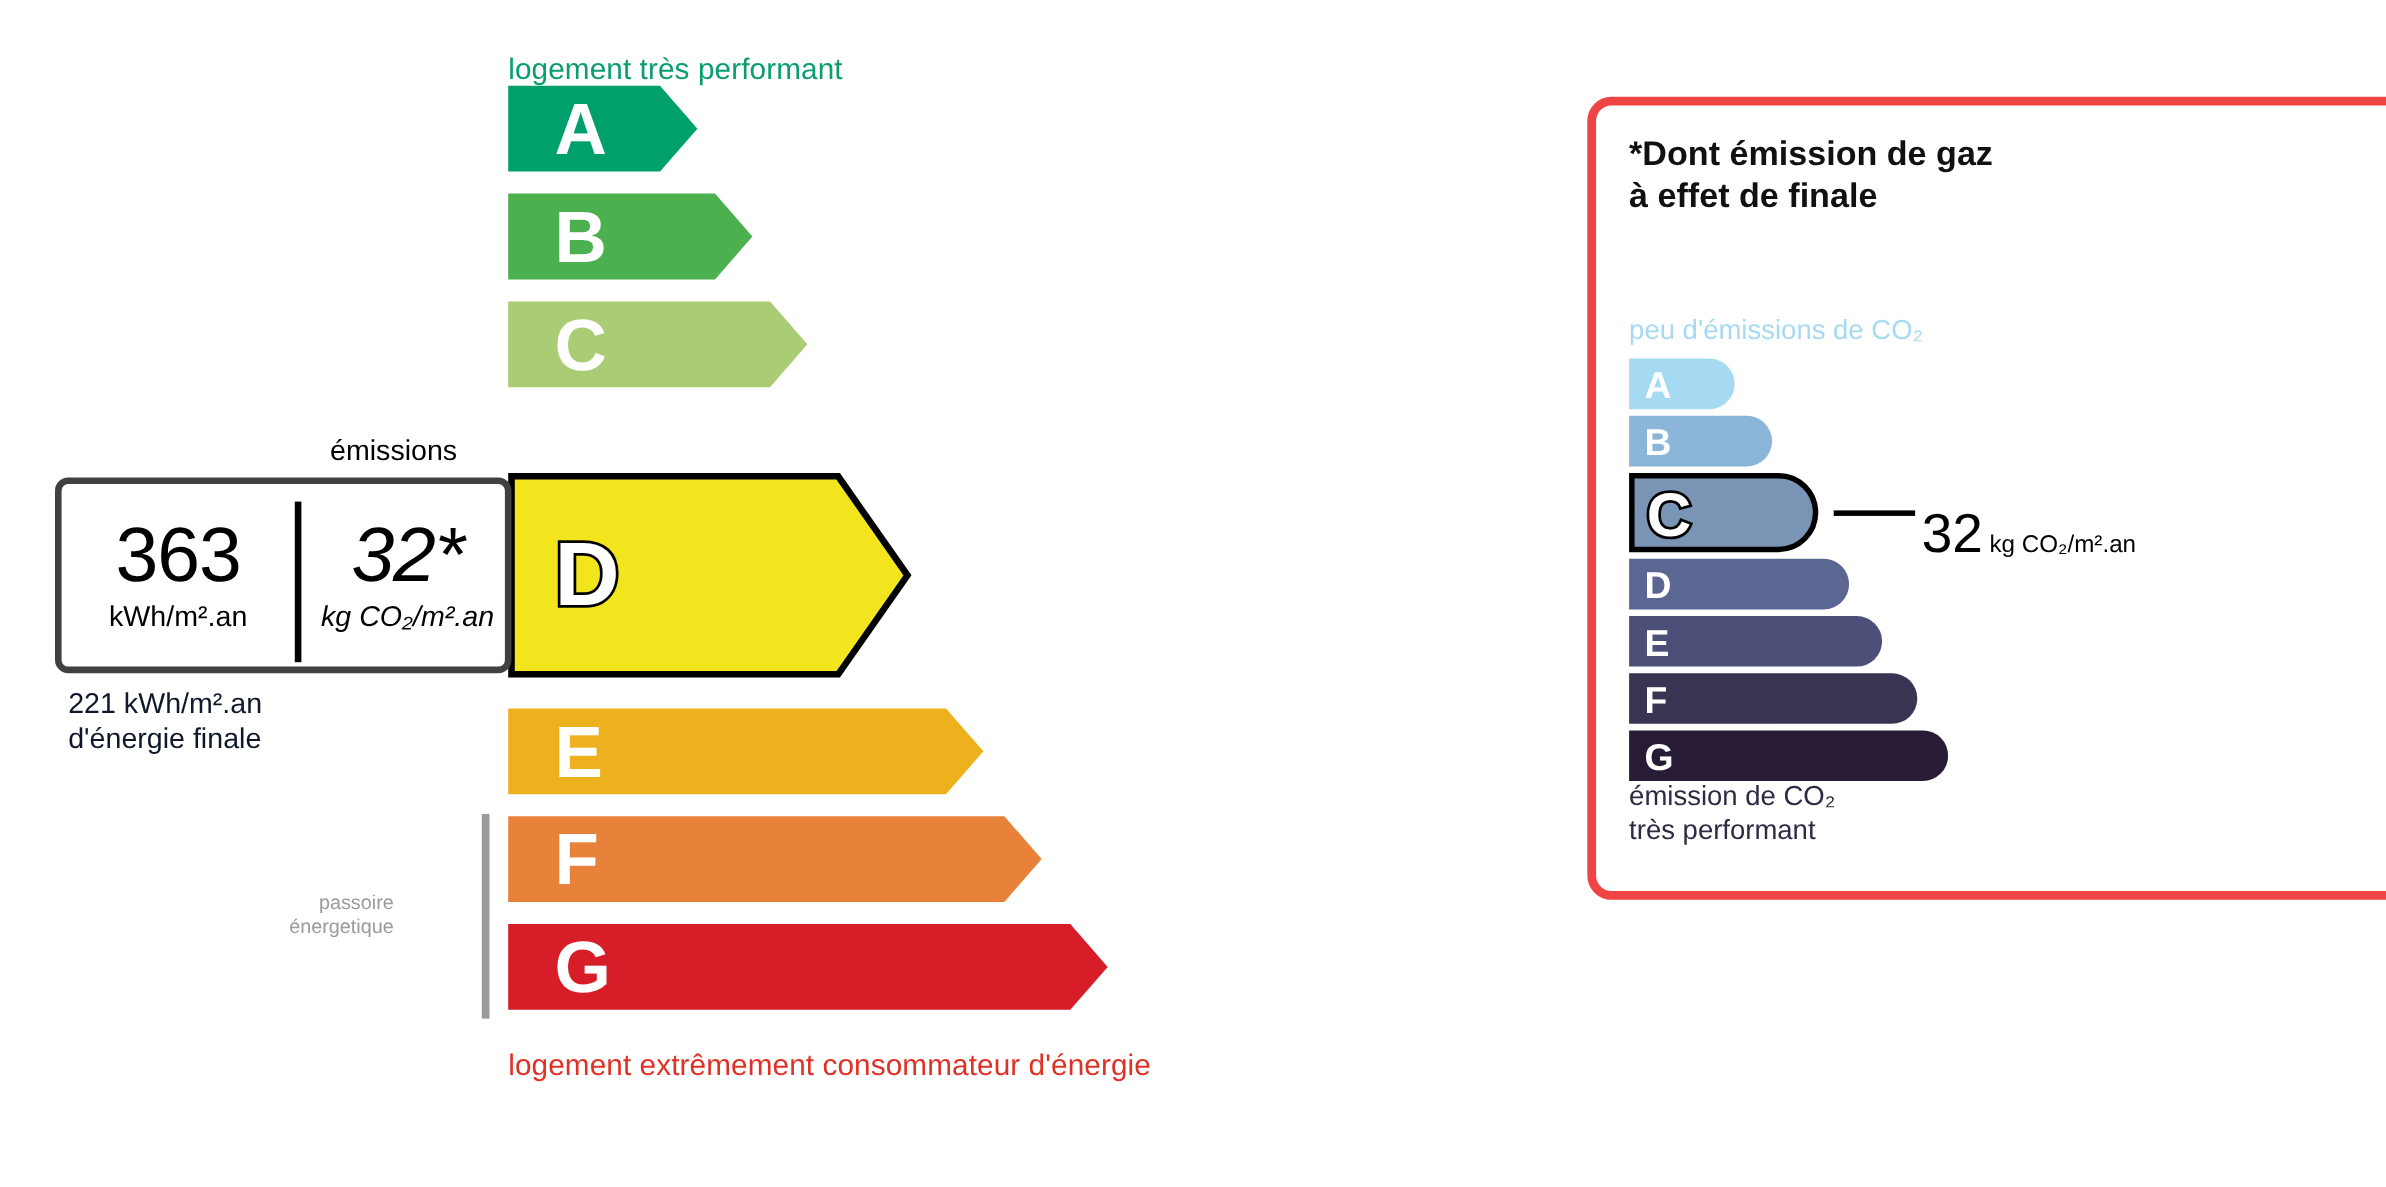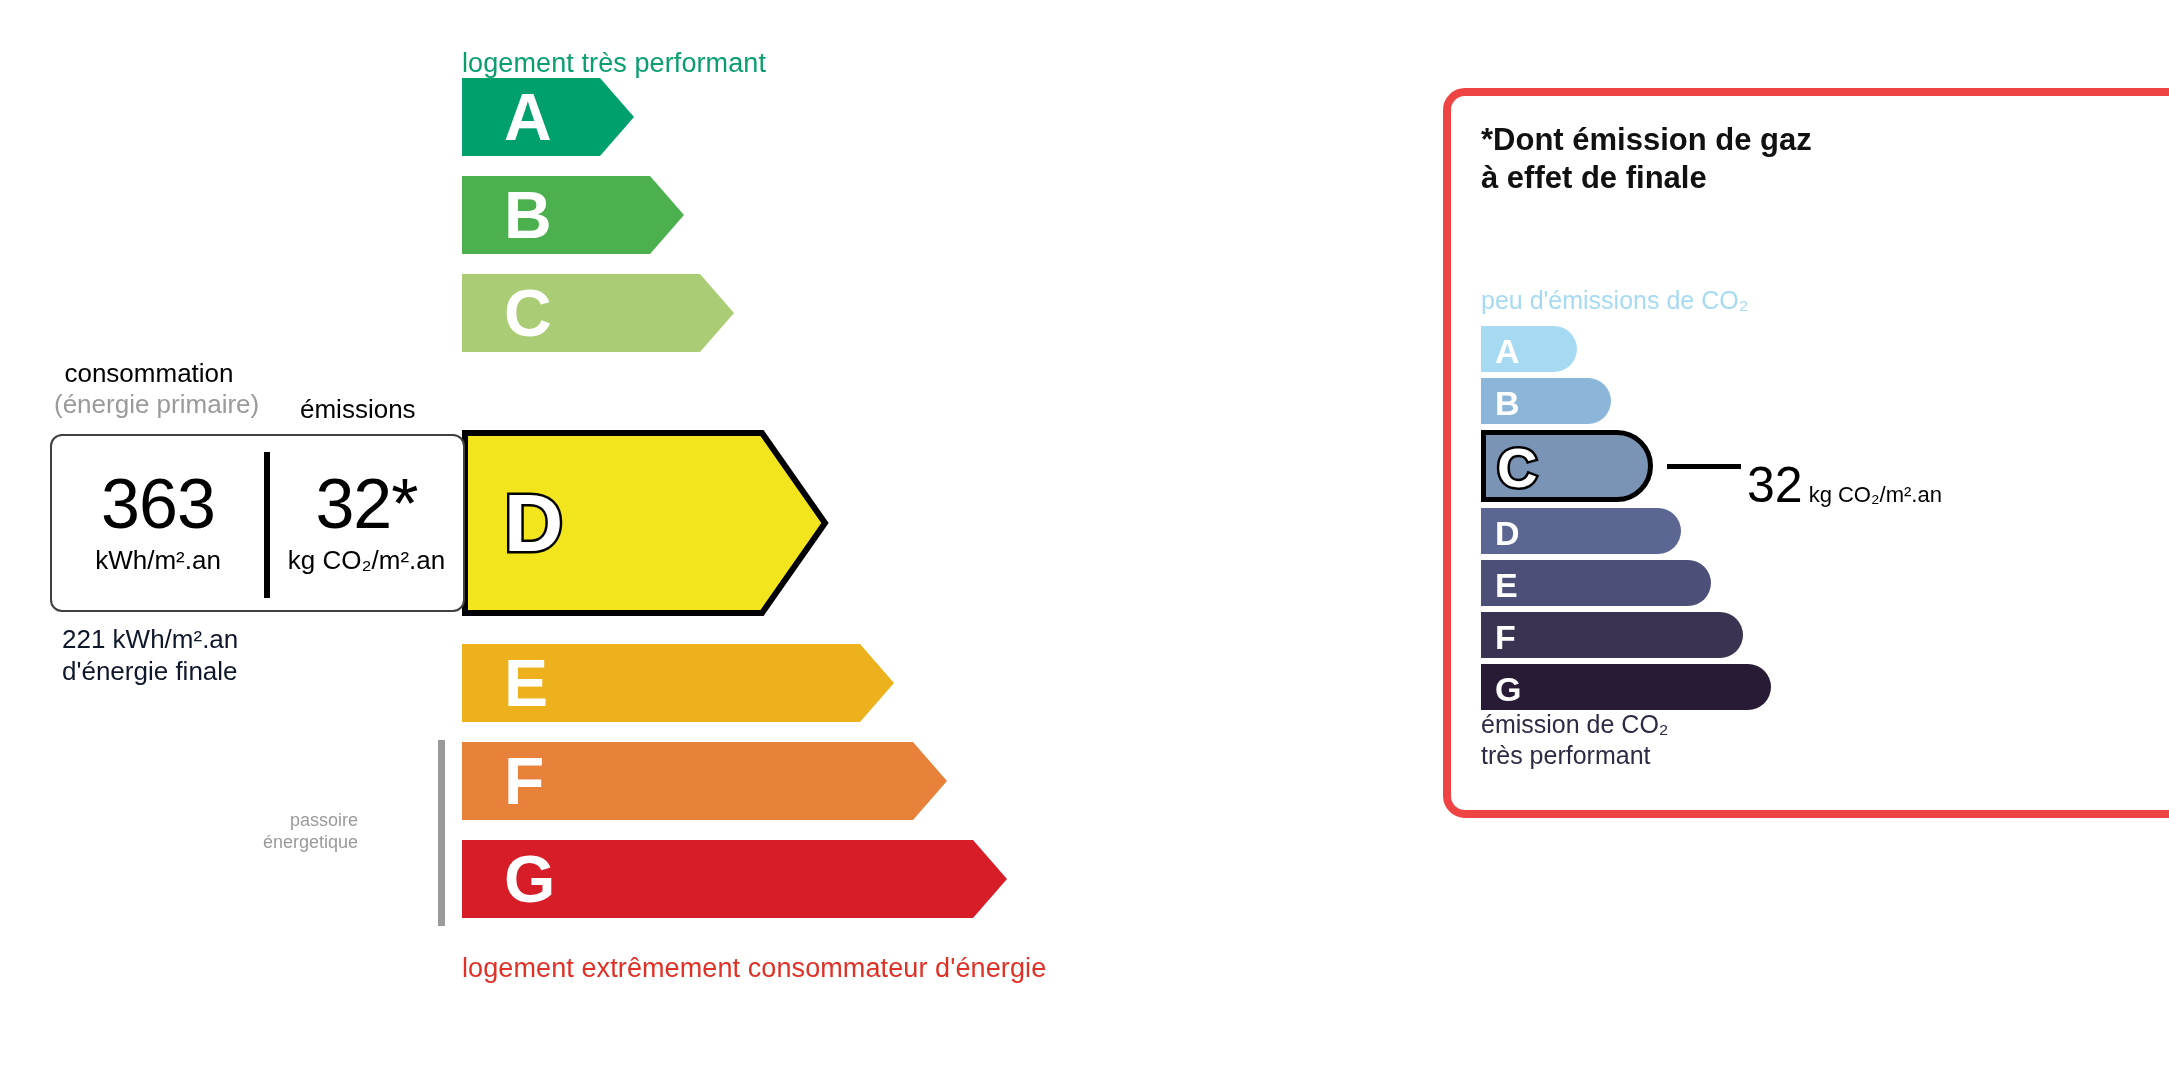--- a/index.html
+++ b/index.html
@@ -36,31 +36,31 @@
   .band-letter.big {
     font-size: 82px; color: #ffffff;
     -webkit-text-stroke: 5px #000000;
     paint-order: stroke fill;
   }
 
   
   #valbox {
     position: absolute; left: 50px; top: 434px;
     width: 415px; height: 178px;
-    border: 2px solid #404040; border-radius: 12px;
+    border: 6px solid #404040; border-radius: 12px;
     background: #fff; z-index: 6;
     display: flex; align-items: stretch;
   }
   .vb-cell {
     flex: 0 0 auto; position: relative;
     display: flex; flex-direction: column;
     align-items: center; justify-content: center;
   }
   .vb-cell.conso { width: 212px; }
-  .vb-cell.emis  { width: 205px; }
+  .vb-cell.emis  { width: 205px; font-style: italic; }
   .vb-sep {
     position: absolute; left: 212px; top: 16px;
     width: 6px; height: 146px; background: #000;
   }
   .vb-num {
     font-size: 70px; font-weight: 500; color: #000;
     line-height: .98; letter-spacing: -1px;
   }
   .vb-unit { font-size: 26px; color: #000; margin-top: 6px; }
 
@@ -190,24 +190,20 @@
 
     <div class="band" style="left:462px; top:840px; width:545px; height:78px;">
       <svg width="545" height="78" viewBox="0 0 545 78">
         <polygon points="0,0 511,0 545,39 511,78 0,78" fill="#d71d28"></polygon>
       </svg>
       <div class="band-letter">G</div>
     </div>
 
     <div class="cap-bottom">logement extrêmement consommateur d'énergie</div>
 
-    <div class="lbl-conso">
-      <span>consommation</span>
-      <span class="sub">(énergie primaire)</span>
-    </div>
     <div class="lbl-emis">émissions</div>
 
     <div id="valbox">
       <div class="vb-cell conso">
         <div class="vb-num">363</div>
         <div class="vb-unit">kWh/m².an</div>
       </div>
       <div class="vb-sep"></div>
       <div class="vb-cell emis">
         <div class="vb-num">32*</div>

